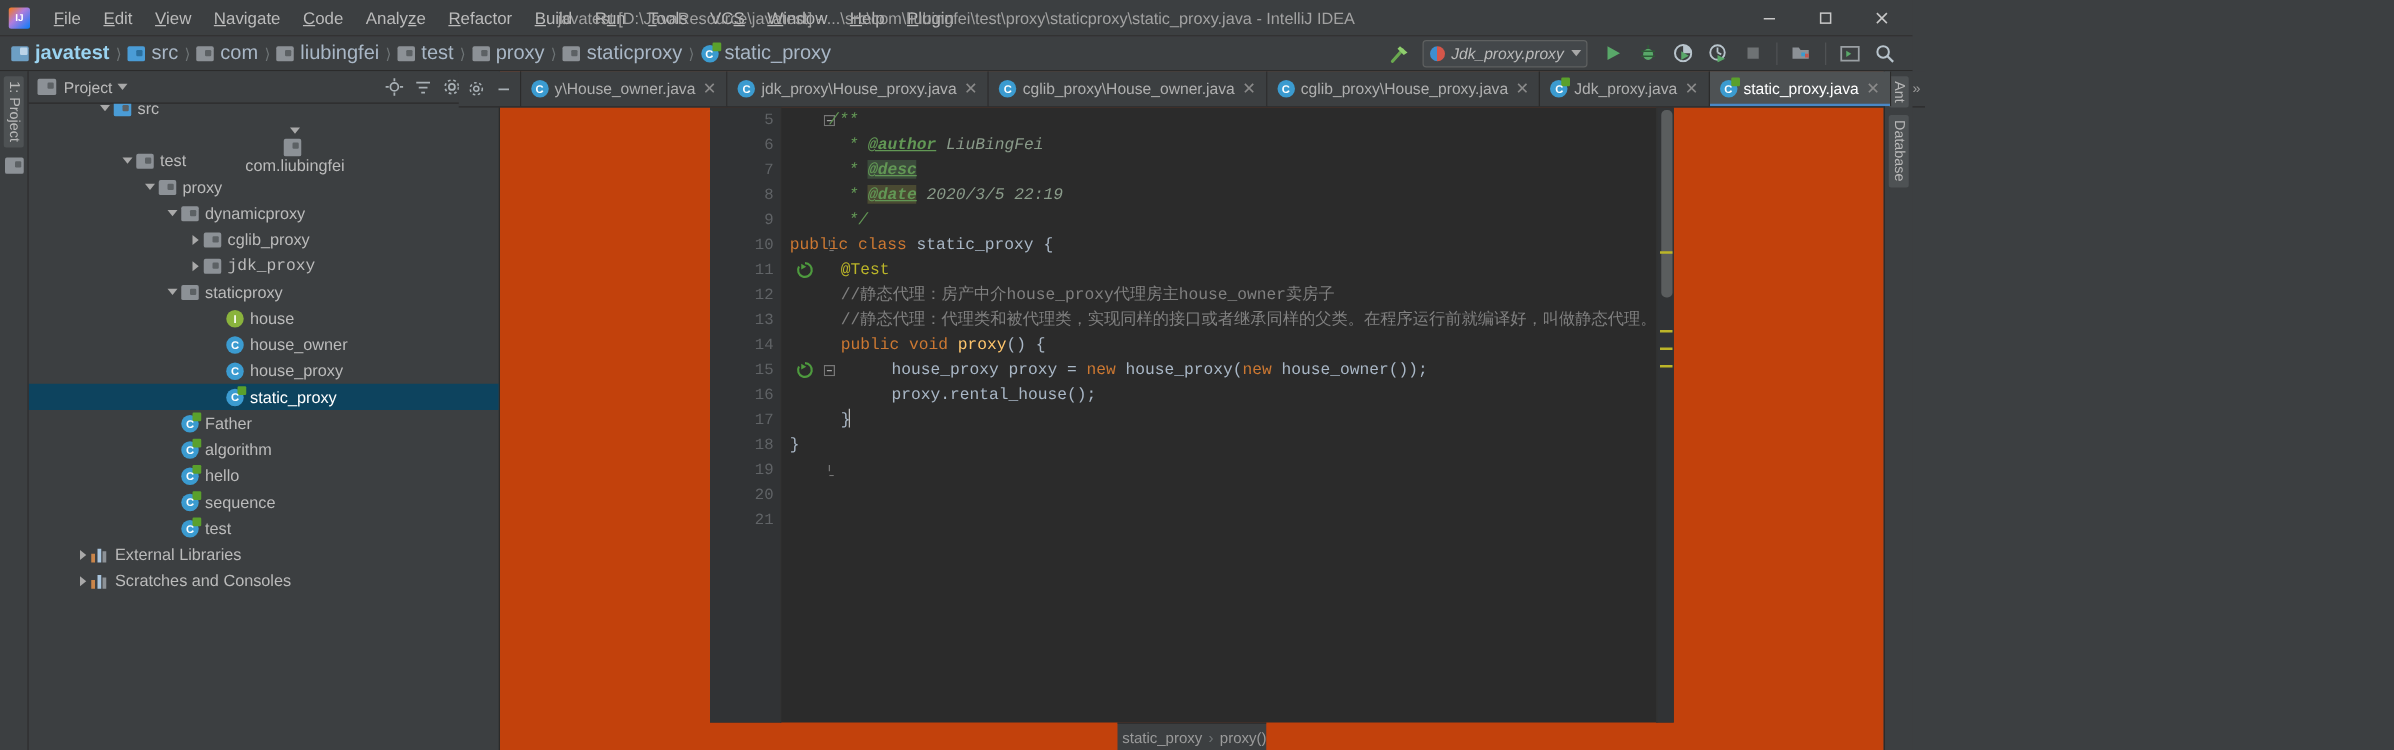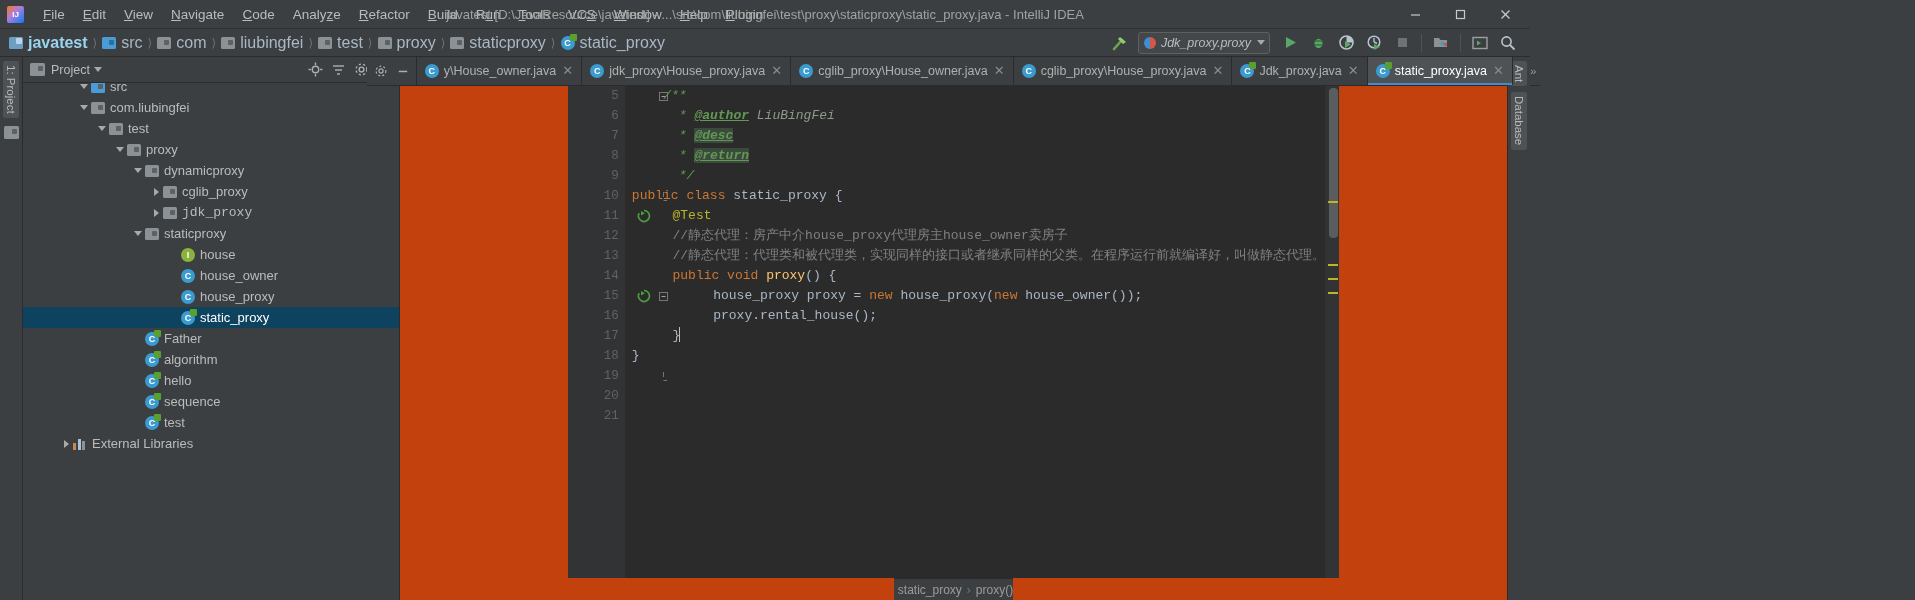--- a/index.html
+++ b/index.html
@@ -483,21 +483,21 @@
         </div>
       </div>
       <div class="tree">
           <div class="tnode" style="padding-left: 54px; margin-top: -8px;">
             <span class="tw">
               <span class="tri-d"></span>
             </span>
             <span class="ic-pkg" style="background: rgb(74, 156, 214);"></span>
             <span class="tlabel">src</span>
           </div>
-          <div class="tnode" style="padding-left: 54px;">
+          <div class="tnode" style="padding-left: 54px; flex-direction: column;">
             <span class="tw">
               <span class="tri-d"></span>
             </span>
             <span class="ic-pkg"></span>
             <span class="tlabel">com.liubingfei</span>
           </div>
           <div class="tnode" style="padding-left: 72px;">
             <span class="tw">
               <span class="tri-d"></span>
             </span>
@@ -587,20 +587,31 @@
           <div class="tnode" style="padding-left: 36px;">
             <span class="tw">
               <span class="tri-r"></span>
             </span>
             <span class="ic-lib">
               <i></i>
               <i></i>
               <i></i>
             </span>
             <span class="tlabel">External Libraries</span>
+          </div>
+          <div class="tnode" style="padding-left: 36px;">
+            <span class="tw">
+              <span class="tri-r"></span>
+            </span>
+            <span class="ic-lib">
+              <i></i>
+              <i></i>
+              <i></i>
+            </span>
+            <span class="tlabel">Scratches and Consoles</span>
           </div>
         </div>
     </div>
 
     <div class="editor-area">
       <div class="tabbar">
         <div class="tab-left-btns">
           <div class="tlb">
             <svg width="14" height="14" viewBox="0 0 15 15">
               <circle cx="7.5" cy="7.5" r="2.2" fill="none" stroke="#a8b0b5" stroke-width="1.3"></circle>
@@ -685,21 +696,21 @@
                   <path d="M4.5,0 L4.5,5" stroke="#767676"></path>
                   <path d="M4.5,8.5 L8,8.5" stroke="#767676"></path>
                 </svg></span></div>
             <div class="gline">20</div>
             <div class="gline">21</div>
           </div>
         <div class="code">
             <div class="cline" style="padding-left: 33.28px;"><span class="cm">/**</span></div>
             <div class="cline" style="padding-left: 48.92px;"><span class="cm">* </span><span class="tag">@author</span><span class="tagv"> LiuBingFei</span></div>
             <div class="cline" style="padding-left: 48.92px;"><span class="cm">* </span><span class="tag hl">@desc</span></div>
-            <div class="cline" style="padding-left: 48.92px;"><span class="cm">* </span><span class="tag hl">@return</span></div>
+            <div class="cline" style="padding-left: 48.92px;"><span class="cm">* </span><span class="tag hl2">@date</span><span class="tagv"> 2020/3/5 22:19</span></div>
             <div class="cline" style="padding-left: 48.92px;"><span class="cm">*/</span></div>
             <div class="cline" style="padding-left: 2px;"><span class="kw">public class</span><span class="cls"> static_proxy {</span></div>
             <div class="cline" style="padding-left: 42.664px;"><span class="anno">@Test</span></div>
             <div class="cline" style="padding-left: 42.664px;"><span class="cmt">//静态代理：房产中介house_proxy代理房主house_owner卖房子</span></div>
             <div class="cline" style="padding-left: 42.664px;"><span class="cmt">//静态代理：代理类和被代理类，实现同样的接口或者继承同样的父类。在程序运行前就编译好，叫做静态代理。</span></div>
             <div class="cline" style="padding-left: 42.664px;"><span class="kw">public void</span><span class="cls"> </span><span class="fn">proxy</span><span class="cls">() {</span></div>
             <div class="cline" style="padding-left: 83.328px;"><span class="cls">house_proxy proxy = </span><span class="kw">new</span><span class="cls"> house_proxy(</span><span class="kw">new</span><span class="cls"> house_owner());</span></div>
             <div class="cline" style="padding-left: 83.328px;"><span class="cls">proxy.rental_house();</span></div>
             <div class="cline" style="padding-left: 42.664px;"><span class="cls">}</span><span class="cursor"></span></div>
             <div class="cline" style="padding-left: 2px;"><span class="cls">}</span></div>

